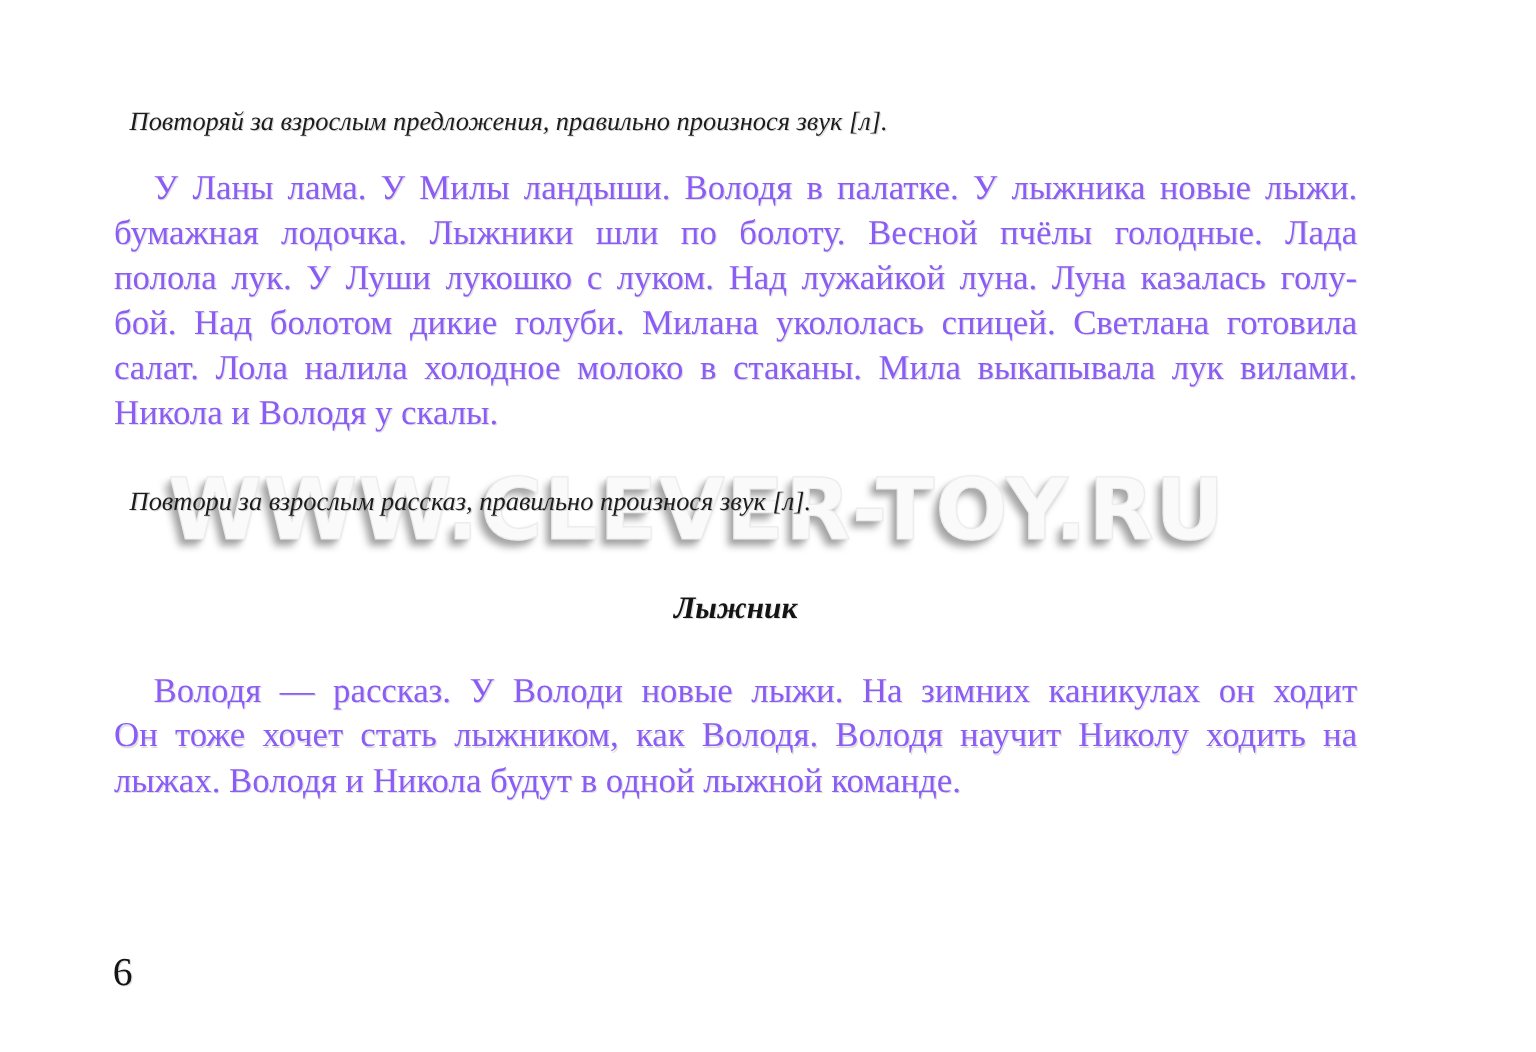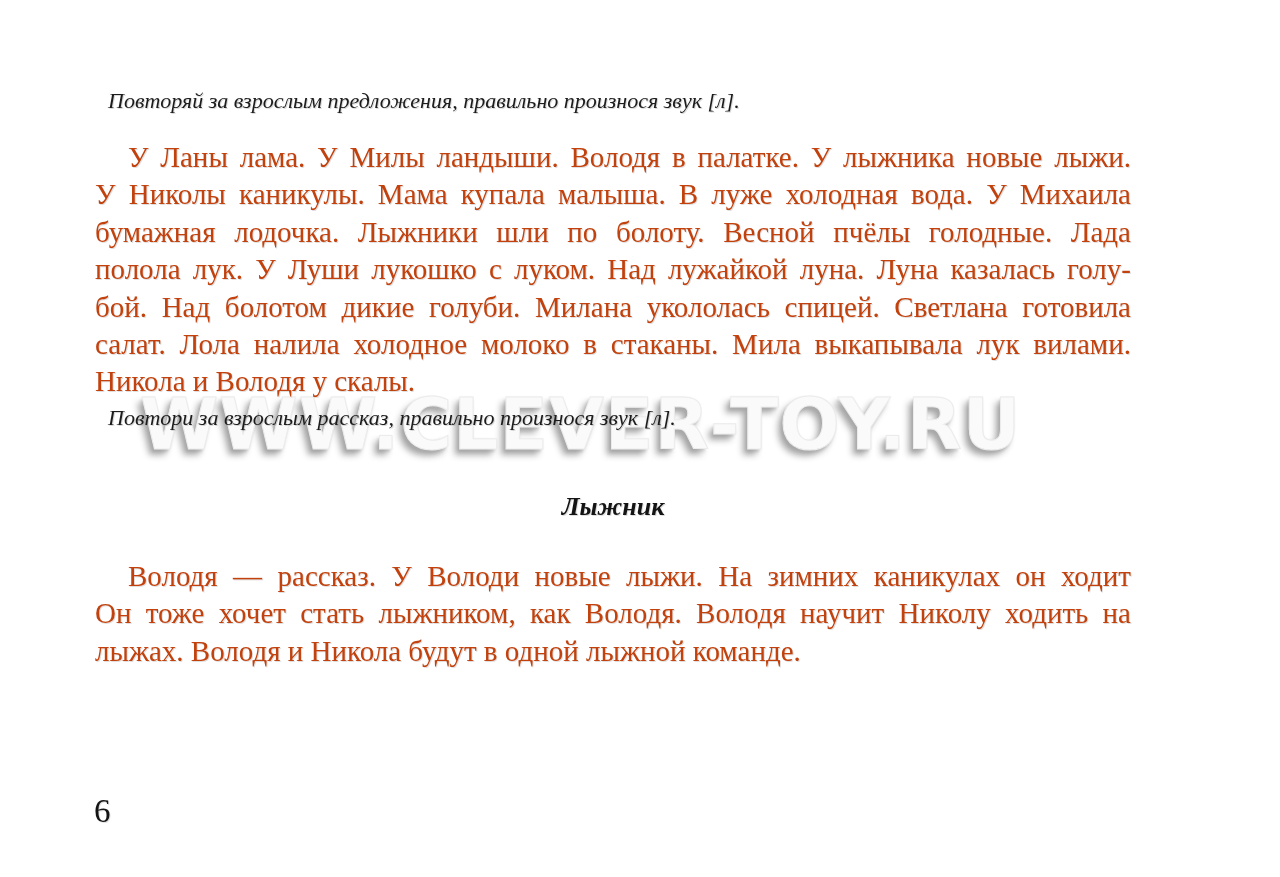--- a/index.html
+++ b/index.html
@@ -28,21 +28,21 @@
   #instruction-1 { top: 88px; }
   #instruction-2 { top: 405px; }
 
   
   .paragraph {
     position: absolute;
     left: 95px;
     width: 1036px;
     font-size: 29px;
     line-height: 37.4px;
-    color: #c2410c;
+    color: #8b5cf6;
     text-shadow: 1px 1px 0 rgba(150,150,150,0.30);
     z-index: 2;
   }
   #paragraph-sentences { top: 139px; }
   #paragraph-story { top: 558px; }
   .jline { text-align: justify; text-align-last: justify; }
   .jline.first-line { text-indent: 33px; }
   .jline.last-line { text-align: left; text-align-last: left; }
 
   
@@ -92,21 +92,20 @@
 </style>
 </head>
 <body>
 
 <div class="sheet">
 
   <div id="instruction-1" class="instruction">Повторяй за взрослым предложения, правильно произнося звук [л].</div>
 
   <div id="paragraph-sentences" class="paragraph">
     <div class="jline first-line">У Ланы лама. У Милы ландыши. Володя в палатке. У лыжника новые лыжи.</div>
-    <div class="jline">У Николы каникулы. Мама купала малыша. В луже холодная вода. У Михаила</div>
     <div class="jline">бумажная лодочка. Лыжники шли по болоту. Весной пчёлы голодные. Лада</div>
     <div class="jline">полола лук. У Луши лукошко с луком. Над лужайкой луна. Луна казалась голу-</div>
     <div class="jline">бой. Над болотом дикие голуби. Милана укололась спицей. Светлана готовила</div>
     <div class="jline">салат. Лола налила холодное молоко в стаканы. Мила выкапывала лук вилами.</div>
     <div class="jline last-line">Никола и Володя у скалы.</div>
   </div>
 
   <div class="watermark">WWW.CLEVER-TOY.RU</div>
 
   <div id="instruction-2" class="instruction">Повтори за взрослым рассказ, правильно произнося звук [л].</div>

